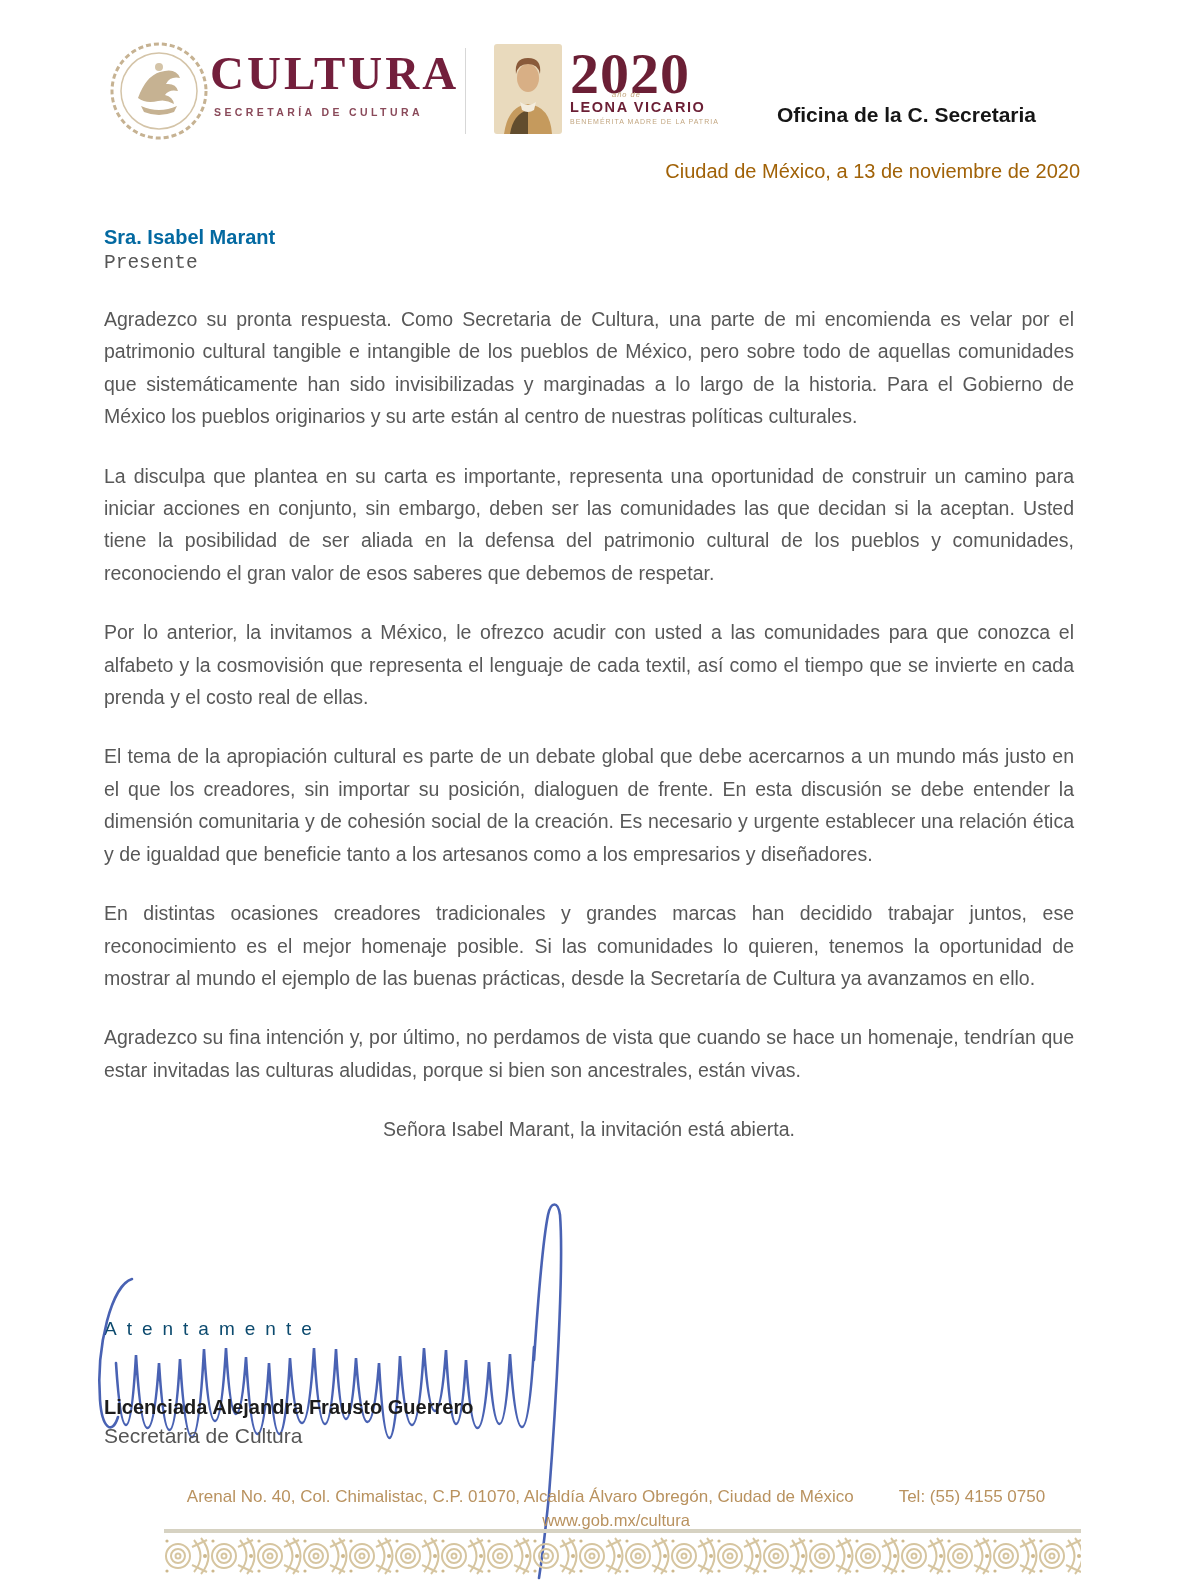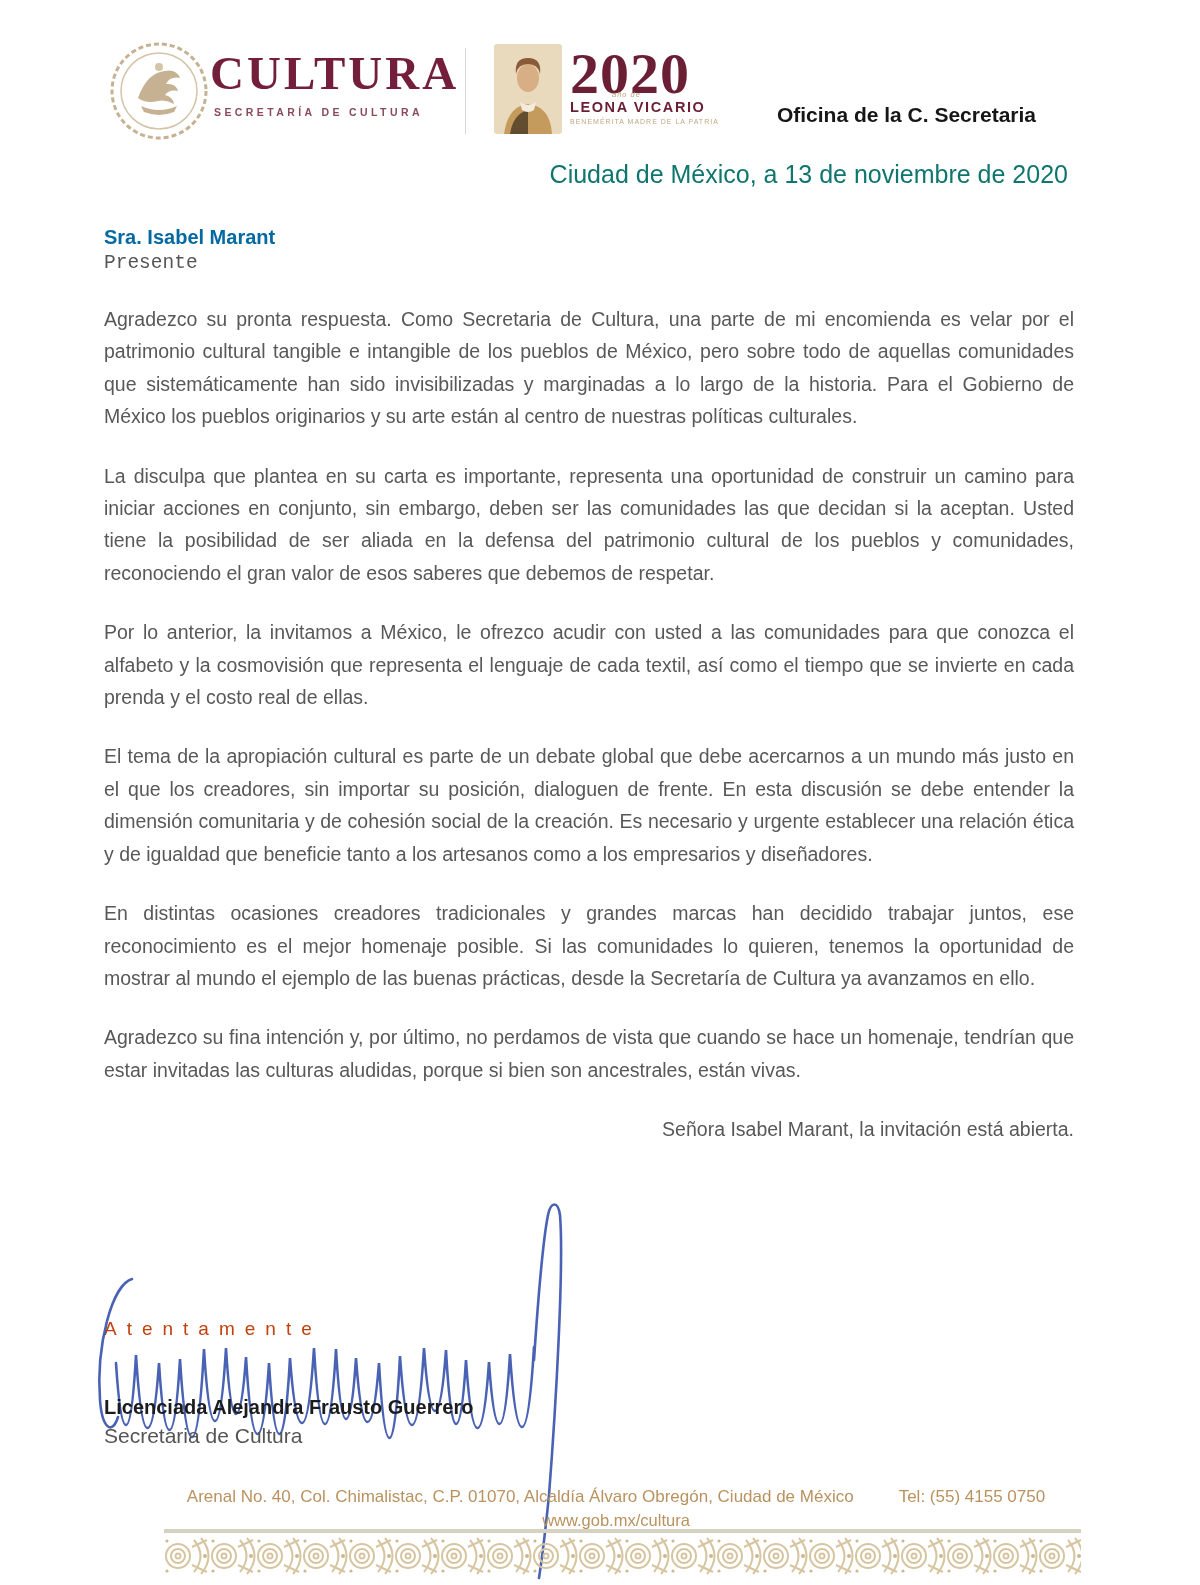--- a/index.html
+++ b/index.html
@@ -15,29 +15,29 @@
   .portrait{position:absolute;left:478px;top:44px;width:68px;height:90px;}
   .year-big{position:absolute;left:554px;top:40px;font-family:"Liberation Serif",serif;
         font-weight:bold;font-size:58px;letter-spacing:1px;color:#6b1f35;}
   .year-label{position:absolute;left:596px;top:90px;font-size:7.5px;color:#bfa077;
         font-style:italic;letter-spacing:1px;}
   .year-name{position:absolute;left:554px;top:99px;font-size:14.5px;font-weight:bold;
         letter-spacing:1.6px;color:#6b1f35;}
   .year-sub{position:absolute;left:554px;top:118px;font-size:7px;letter-spacing:1px;color:#c2a680;}
   .office{position:absolute;right:180px;top:103px;font-size:21px;font-weight:bold;color:#161616;}
   
-  .dateline{position:absolute;right:148px;top:160px;font-size:25px;color:#0f766e;}
+  .dateline{position:absolute;right:136px;top:160px;font-size:20px;color:#a16207;}
   .flow{position:absolute;left:88px;top:224px;width:970px;color:#585858;font-size:19.5px;
         line-height:32.4px;}
   .recipient-name{font-size:20px;font-weight:bold;color:#0369a1;line-height:26px;}
   .recipient-sal{line-height:27px;margin-bottom:26px;color:#565656;font-family:Liberation Mono, monospace;}
   .flow p{margin:0 0 27px 0;text-align:justify;}
-  .flow p.closing{text-align:right;margin-bottom:0;}
+  .flow p.closing{text-align:center;margin-bottom:0;}
   .valediction{position:absolute;left:88px;top:1318px;font-size:19px;letter-spacing:10px;
-        color:#c2410c;}
+        color:#0c4a6e;}
   .signer-name{position:absolute;left:88px;top:1396px;font-size:20px;font-weight:bold;color:#1c1c1c;}
   .signer-title{position:absolute;left:88px;top:1424px;font-size:21px;color:#555555;}
   .signature-svg{position:absolute;left:70px;top:1195px;width:500px;height:392px;}
   
   .footer-line1{position:absolute;left:150px;top:1487px;width:900px;display:flex;
         justify-content:center;gap:45px;font-size:17px;color:#b9925f;}
   .footer-line2{position:absolute;left:150px;top:1511px;width:900px;text-align:center;
         font-size:16.5px;color:#b9925f;}
   .footer-rule{position:absolute;left:148px;top:1529px;width:917px;height:4px;background:#d6d2c2;}
   .footer-band{position:absolute;left:148px;top:1537px;width:917px;height:38px;}

